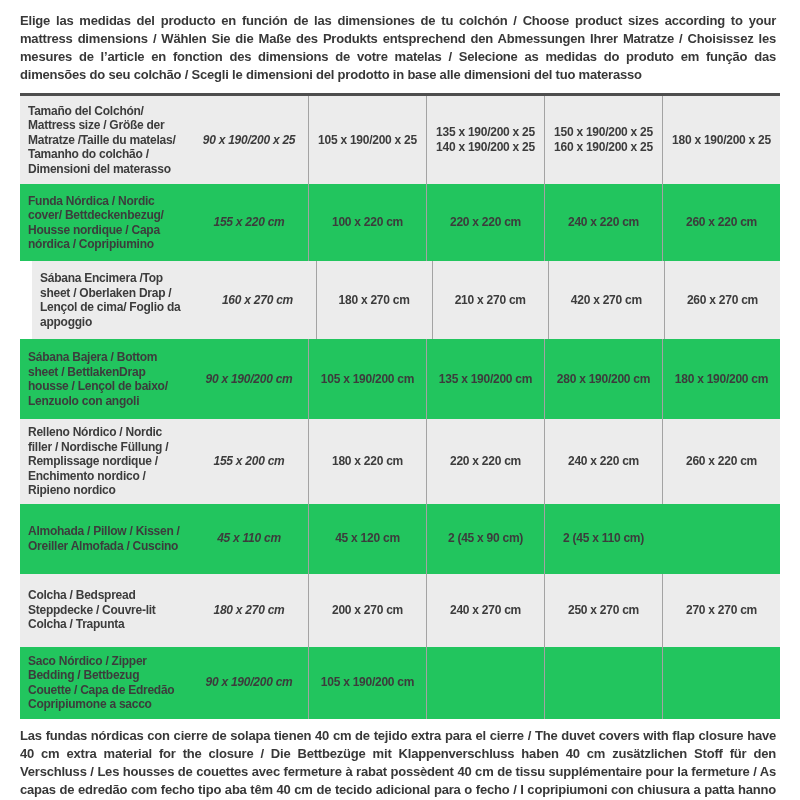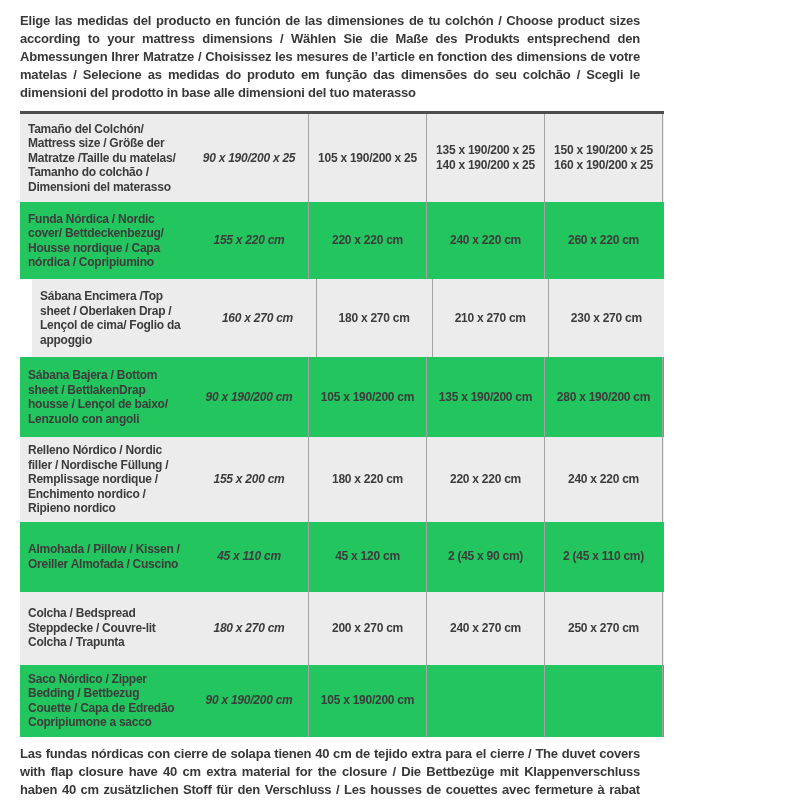--- a/index.html
+++ b/index.html
@@ -2,21 +2,21 @@
 <html><head>
 <meta charset="utf-8">
 <style>
   * { margin:0; padding:0; box-sizing:border-box; }
   html,body { width:800px; height:800px; background:#ffffff; }
   body {
     font-family:"Liberation Sans", sans-serif;
     color:#3c3c3c;
     -webkit-font-smoothing:antialiased;
   }
-  .page { width:664px; height:800px; padding:12px 24px 0 20px; overflow:hidden; }
+  .page { width:800px; height:800px; padding:12px 24px 0 20px; overflow:hidden; }
 
   .intro {
     font-size:13px; font-weight:bold; line-height:18px;
     text-align:justify; letter-spacing:-0.2px; color:#383838;
   }
 
   .size-table {
     margin-top:9px;
     border-top:3px solid #4e4e4e;
     width:760px;
@@ -88,20 +88,23 @@
         <span class="ln"></span>
       </div>
     </div>
 
     <div class="trow plain">
       <div class="cell label">Funda Nórdica /  Nordic cover/ Bettdeckenbezug/ Housse nordique  / Capa nórdica / Copripiumino</div>
       <div class="cell val first">
         <span class="ln">155 x 220 cm</span>
       </div>
       <div class="cell val">
+        <span class="ln">100 x 220 cm</span>
+      </div>
+      <div class="cell val">
         <span class="ln">220 x 220 cm</span>
       </div>
       <div class="cell val">
         <span class="ln">240 x 220 cm</span>
       </div>
       <div class="cell val">
         <span class="ln">260 x 220 cm</span>
       </div>
     </div>
 
@@ -110,21 +113,21 @@
       <div class="cell val first">
         <span class="ln">160 x 270 cm</span>
       </div>
       <div class="cell val">
         <span class="ln">180 x 270 cm</span>
       </div>
       <div class="cell val">
         <span class="ln">210 x 270 cm</span>
       </div>
       <div class="cell val">
-        <span class="ln">230 x 270 cm</span>
+        <span class="ln">420 x 270 cm</span>
       </div>
       <div class="cell val">
         <span class="ln">260 x 270 cm</span>
       </div>
     </div>
 
     <div class="trow plain">
       <div class="cell label">Sábana Bajera / Bottom sheet / BettlakenDrap housse / Lençol de baixo/ Lenzuolo con angoli</div>
       <div class="cell val first">
         <span class="ln">90 x 190/200 cm</span>

